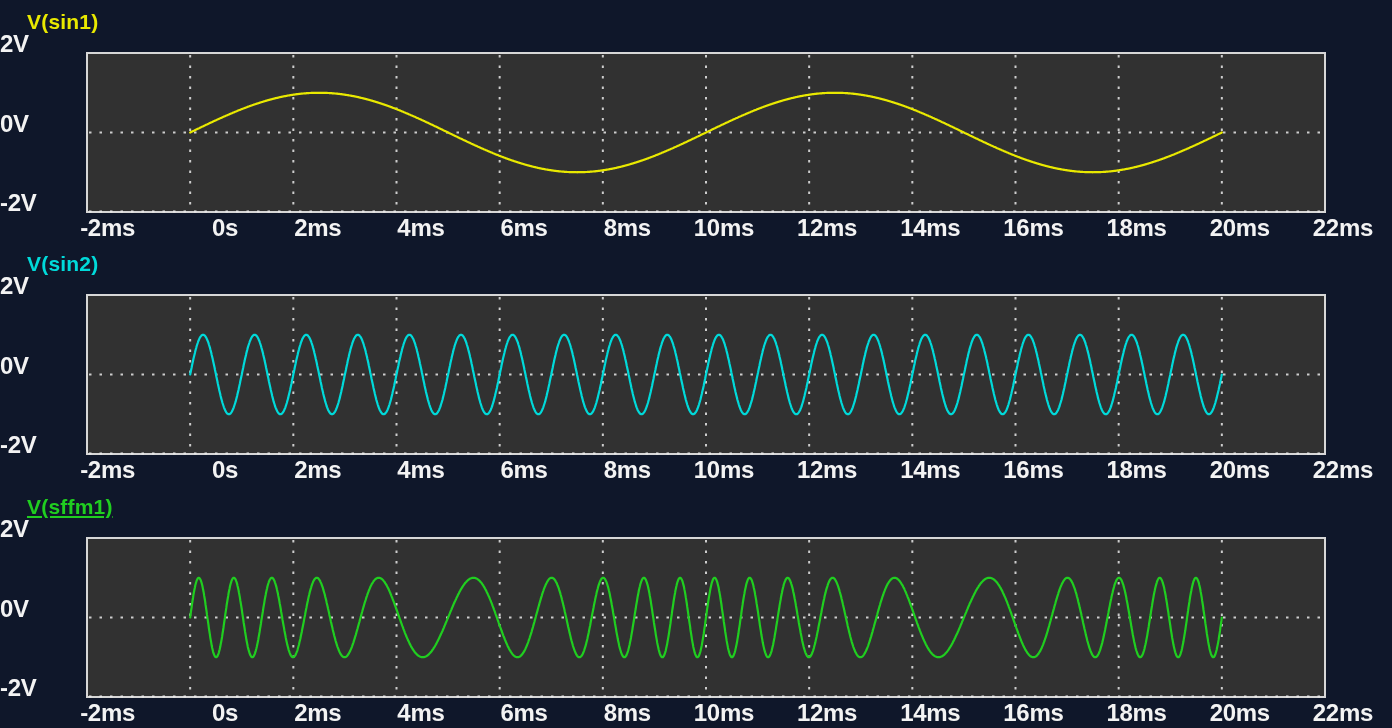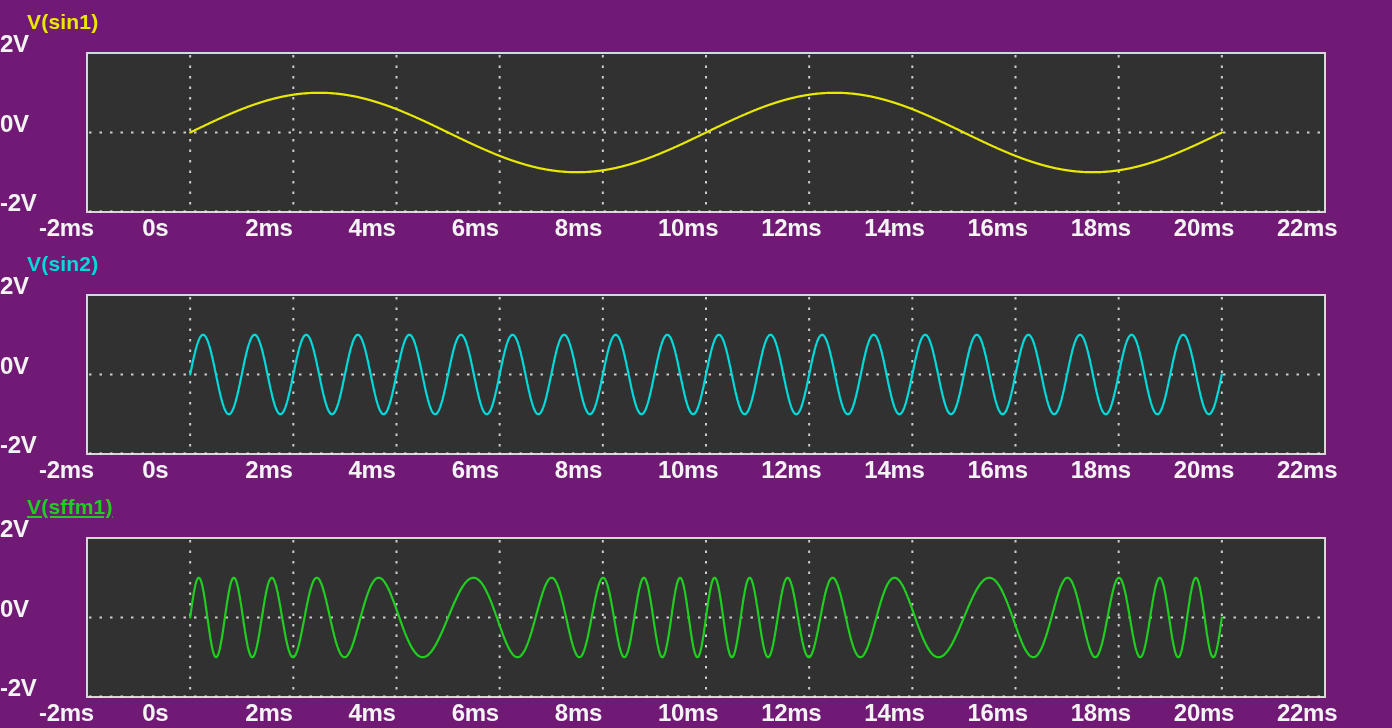--- a/index.html
+++ b/index.html
@@ -1,23 +1,23 @@
 <!DOCTYPE html>
 <html><head>
 <meta charset="utf-8">
 <style>
   html,body{margin:0;padding:0;background:#000;width:1392px;height:728px;overflow:hidden;}
-  #viewer{position:relative;width:1392px;height:728px;background:#701a75;
+  #viewer{position:relative;width:1392px;height:728px;background:#0f172a;
           font-family:"Liberation Sans",sans-serif;}
   .trace-name{position:absolute;font:700 21px/22px "Liberation Sans",sans-serif;
               letter-spacing:.2px;cursor:default;}
   .tick-label{position:absolute;font:700 24px/24px "Liberation Sans",sans-serif;
               color:#f3f3f3;letter-spacing:-.3px;}
   .ylabel{width:80px;left:0;text-align:left;}
-  .xlabel{width:96px;text-align:left;}
+  .xlabel{width:96px;text-align:right;}
   svg.plot{position:absolute;display:block;}
 </style>
 </head>
 <body>
 
 <div id="viewer">
   <div id="panel-0">
       <div class="trace-name" style="left: 27px; top: 11px; color: rgb(233, 233, 0);">V(sin1)</div>
       <div class="tick-label ylabel" style="top: 32px;">2V</div>
       <div class="tick-label ylabel" style="top: 111.5px;">0V</div>

